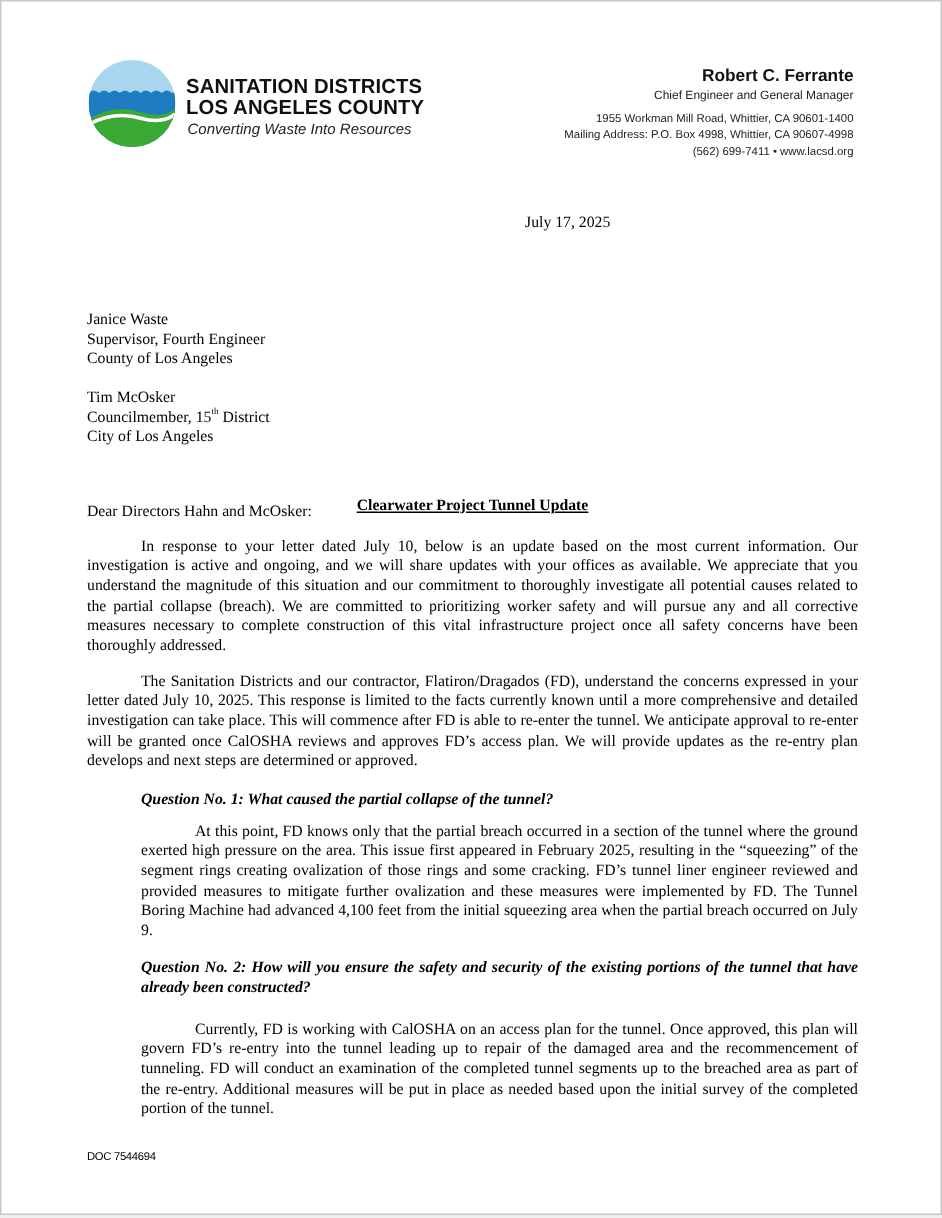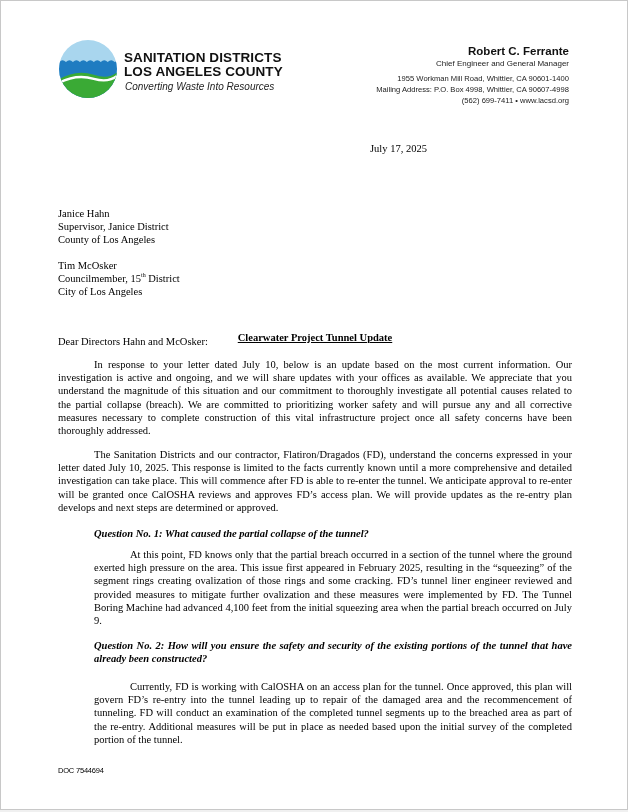--- a/index.html
+++ b/index.html
@@ -5,21 +5,21 @@
   html, body { margin:0; padding:0; }
   body { width:628px; height:812px; background:#f0f0f0; position:relative; overflow:hidden; font-family:"Liberation Serif", serif; color:#000; }
   .page { position:absolute; left:0; top:0; width:626px; height:808px; background:#fff; border:1px solid #c8c8c8; }
   .logo { position:absolute; left:58px; top:39px; width:58px; height:58px; }
   .org { position:absolute; left:123px; top:50px; font-family:"Liberation Sans", sans-serif; font-weight:bold; font-size:13.5px; line-height:14px; color:#111; letter-spacing:0.1px; }
   .tagline { position:absolute; left:124px; top:80px; font-family:"Liberation Sans", sans-serif; font-style:italic; font-size:10px; color:#222; }
   .hdr-right { position:absolute; right:58px; top:43px; text-align:right; font-family:"Liberation Sans", sans-serif; color:#222; }
   .hdr-name { font-size:11.5px; font-weight:bold; color:#111; line-height:14px; }
   .hdr-title { font-size:8px; line-height:11px; }
   .hdr-addr { font-size:7.6px; line-height:11px; margin-top:4px;text-align:right; }
-  .date { position:absolute; left:369px; top:142px; font-size:10.5px; }
+  .date { position:absolute; left:349px; top:142px; font-size:10.5px; }
   .addressee { position:absolute; left:57px; top:206px; font-size:10.5px; line-height:13px; }
   .addressee .gap { height:13px; }
   sup { font-size:6px; vertical-align:top; line-height:0; position:relative; top:3px; }
   .subject { position:absolute; left:0; width:628px; text-align:center; top:299px; font-size:10.5px; font-weight:bold; text-decoration:underline;margin-top:32px; }
   .salutation { position:absolute; left:57px; top:335px; font-size:10.5px; }
   .para { position:absolute; font-size:10.5px; line-height:13.2px; text-align:justify; }
   .p1 { left:57px; width:514px; top:357px; text-indent:36px; }
   .p2 { left:57px; width:514px; top:447px; text-indent:36px; }
   .q { position:absolute; font-size:10.5px; font-weight:bold; font-style:italic; line-height:13.2px; }
   .q1 { left:93px; top:526px; }
@@ -58,22 +58,22 @@
     <div class="hdr-addr">
       <div>1955 Workman Mill Road, Whittier, CA 90601-1400</div>
       <div>Mailing Address: P.O. Box 4998, Whittier, CA 90607-4998</div>
       <div>(562) 699-7411 • www.lacsd.org</div>
     </div>
   </div>
 
   <div class="date">July 17, 2025</div>
 
   <div class="addressee">
-    <div>Janice Hahn</div>
-    <div>Supervisor, Janice District</div>
+    <div>Janice Waste</div>
+    <div>Supervisor, Fourth Engineer</div>
     <div>County of Los Angeles</div>
     <div class="gap"></div>
     <div>Tim McOsker</div>
     <div><span>Councilmember, 15</span><sup>th</sup><span> District</span></div>
     <div>City of Los Angeles</div>
   </div>
 
   <div class="subject">Clearwater Project Tunnel Update</div>
   <div class="salutation">Dear Directors Hahn and McOsker:</div>
 

